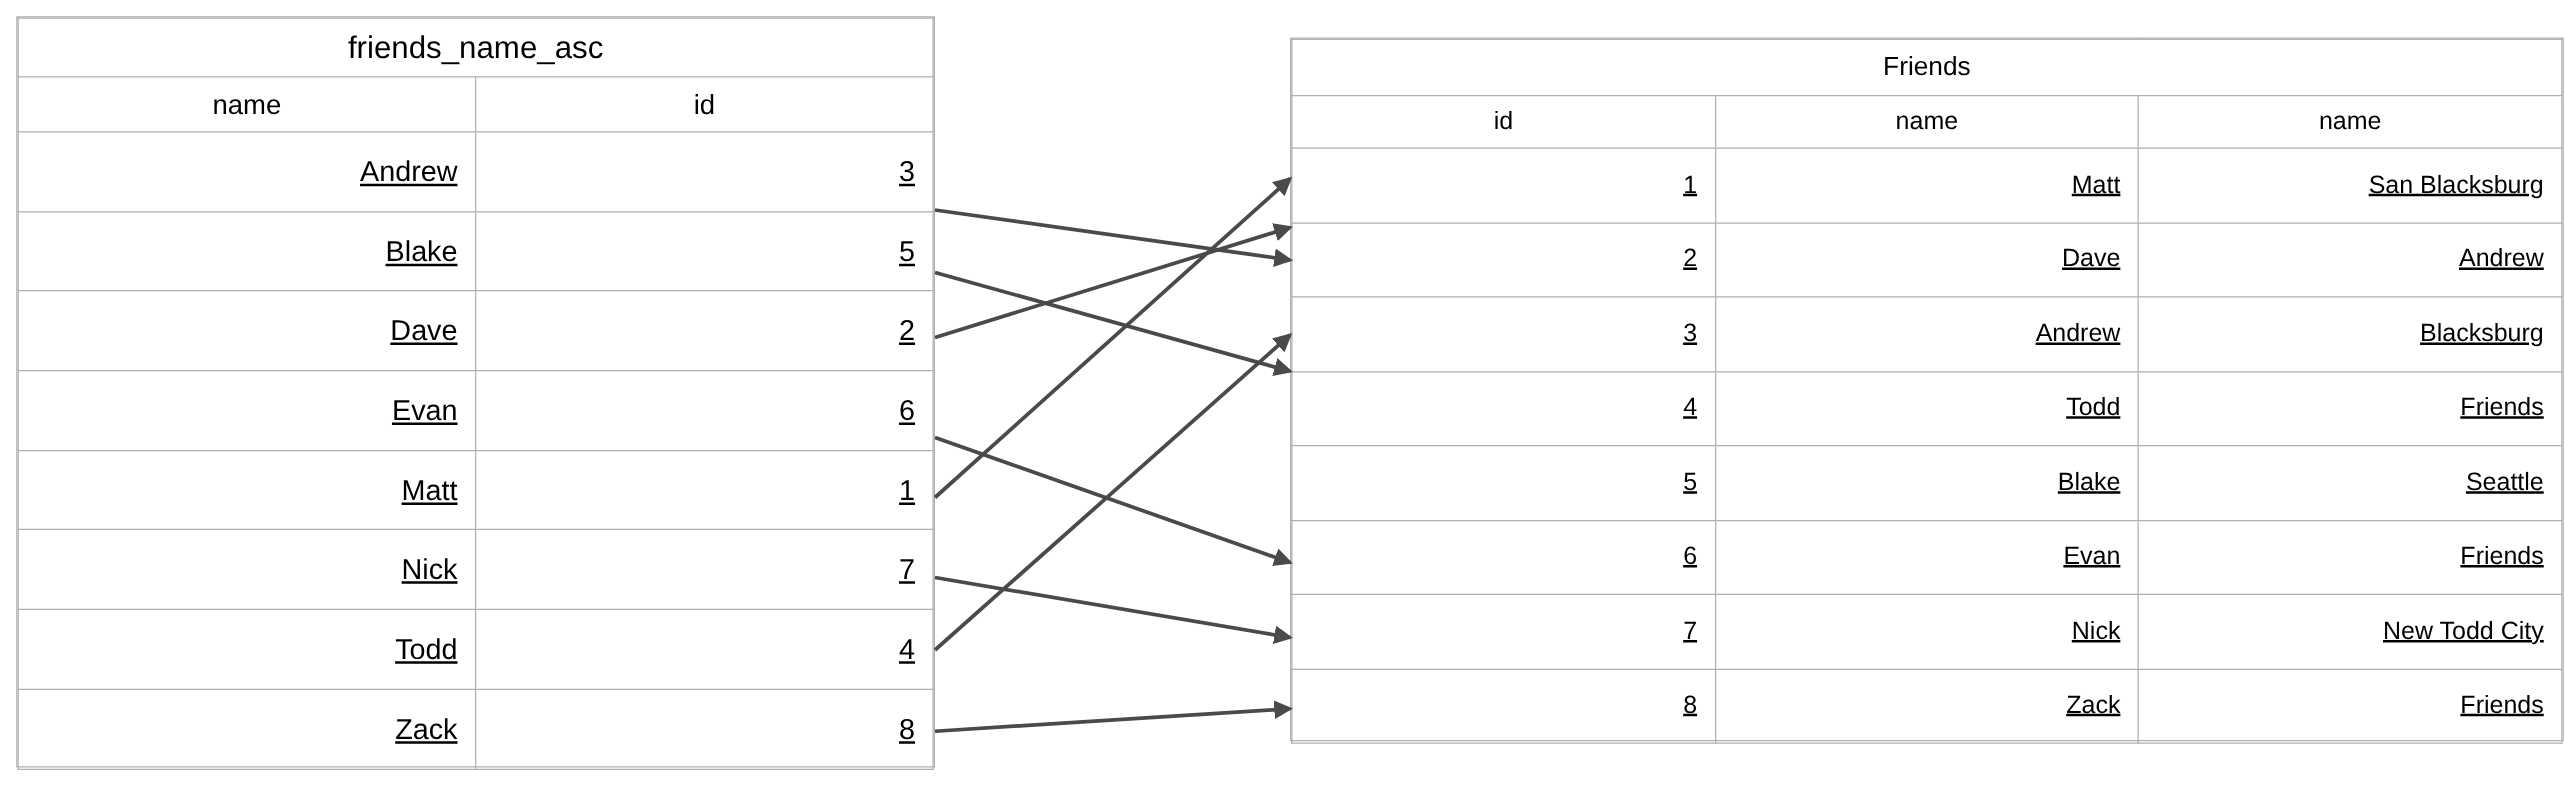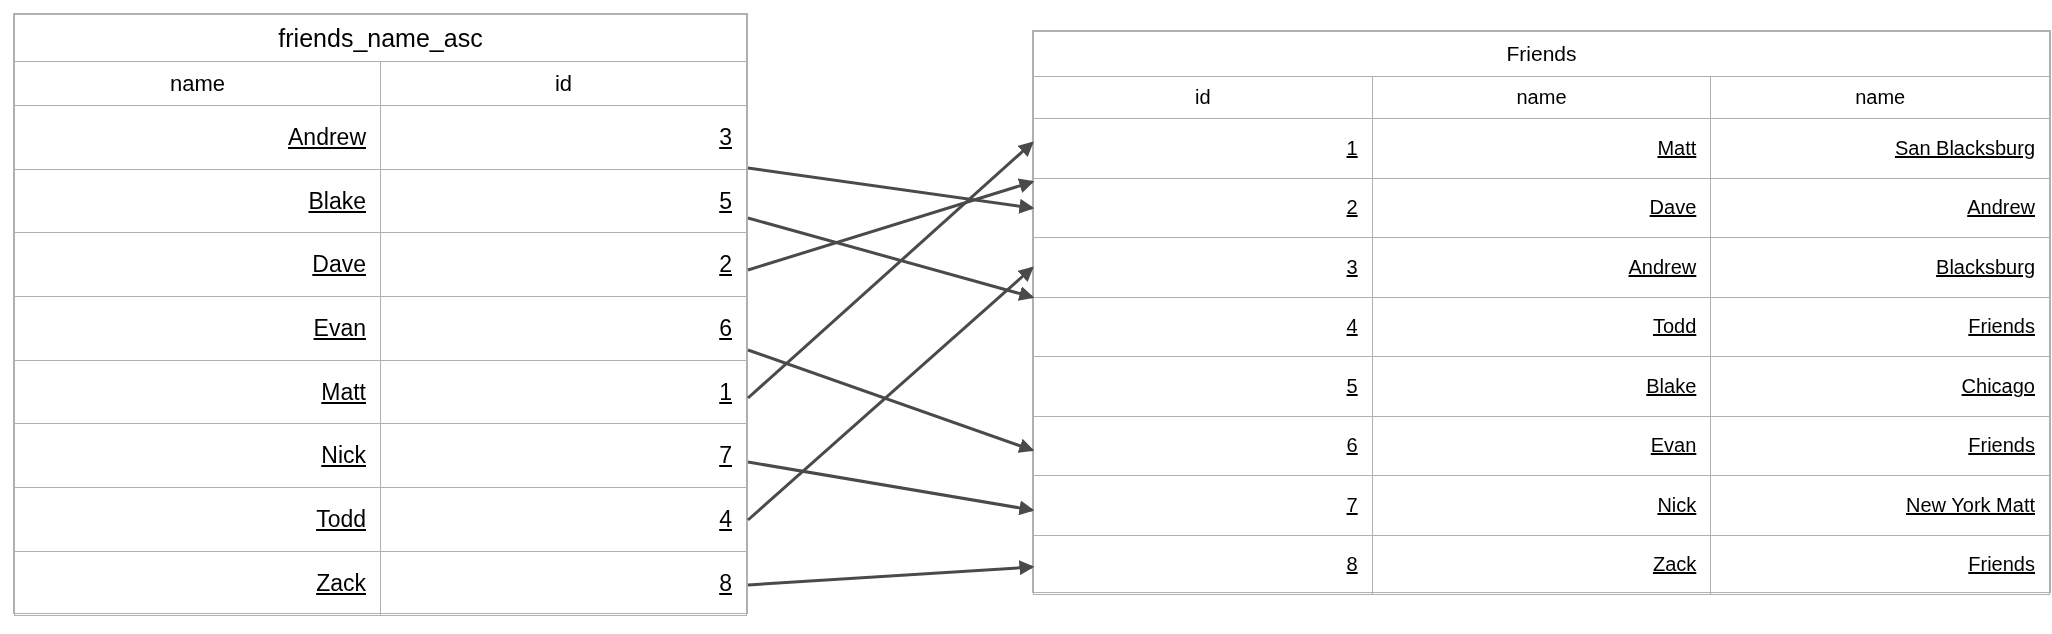--- a/index.html
+++ b/index.html
@@ -172,31 +172,31 @@
           <td class="cell c-city">Blacksburg</td>
         </tr>
         <tr>
           <td class="cell c-id">4</td>
           <td class="cell c-name">Todd</td>
           <td class="cell c-city">Friends</td>
         </tr>
         <tr>
           <td class="cell c-id">5</td>
           <td class="cell c-name">Blake</td>
-          <td class="cell c-city">Chicago</td>
+          <td class="cell c-city">Seattle</td>
         </tr>
         <tr>
           <td class="cell c-id">6</td>
           <td class="cell c-name">Evan</td>
           <td class="cell c-city">Friends</td>
         </tr>
         <tr>
           <td class="cell c-id">7</td>
           <td class="cell c-name">Nick</td>
-          <td class="cell c-city">New York Matt</td>
+          <td class="cell c-city">New Todd City</td>
         </tr>
         <tr>
           <td class="cell c-id">8</td>
           <td class="cell c-name">Zack</td>
           <td class="cell c-city">Friends</td>
         </tr>
       </tbody>
     </table>
   </div>
 

